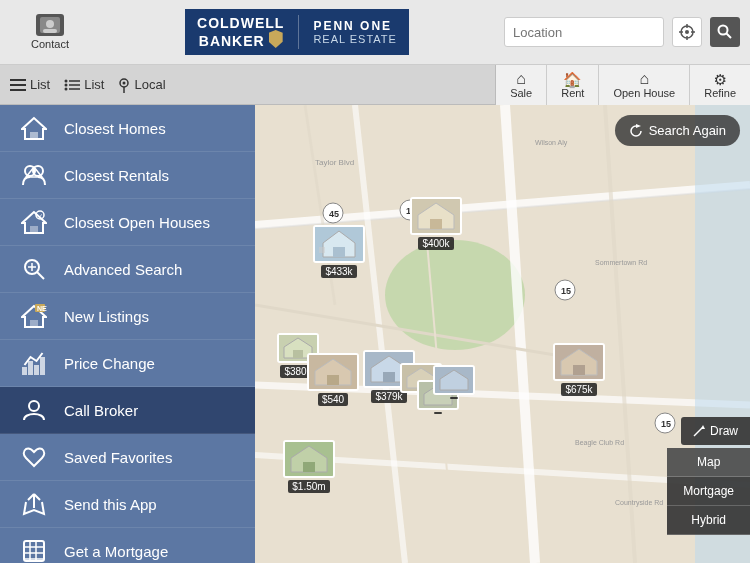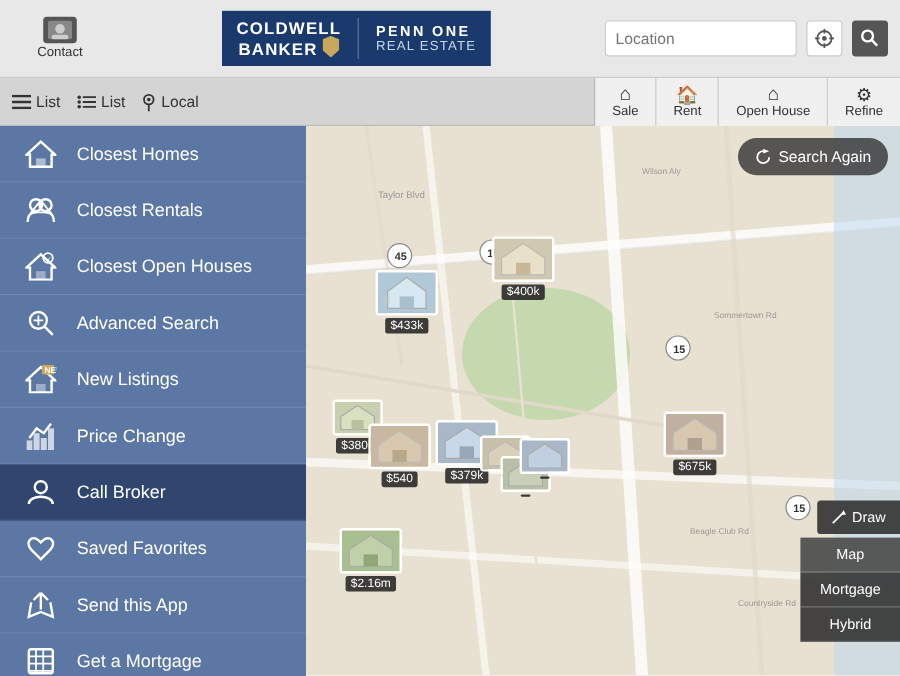--- a/index.html
+++ b/index.html
@@ -648,21 +648,21 @@
 
 
     <div class="map-pin" style="top:335px;left:28px;">
       <div class="pin-thumb thumb-house3">
         <svg width="48" height="34" viewBox="0 0 48 34">
             <rect width="48" height="34" fill="#a8c090"></rect>
             <polygon points="24,4 6,16 6,30 42,30 42,16" fill="#c0d0a8" stroke="#aaa" stroke-width="1"></polygon>
             <rect x="18" y="20" width="12" height="10" fill="#90a878"></rect>
           </svg>
       </div>
-      <span class="pin-label">$2.16m</span>
+      <span class="pin-label">$1.50m</span>
     </div>
 
     <div id="search-again-btn">
       <svg width="14" height="14" viewBox="0 0 14 14">
         <path d="M12,7 A5,5 0 1,1 7,2" fill="none" stroke="white" stroke-width="1.5"></path>
         <polygon points="7,0 12,2 7,4" fill="white"></polygon>
       </svg>
       <span>Search Again</span>
     </div>
 

